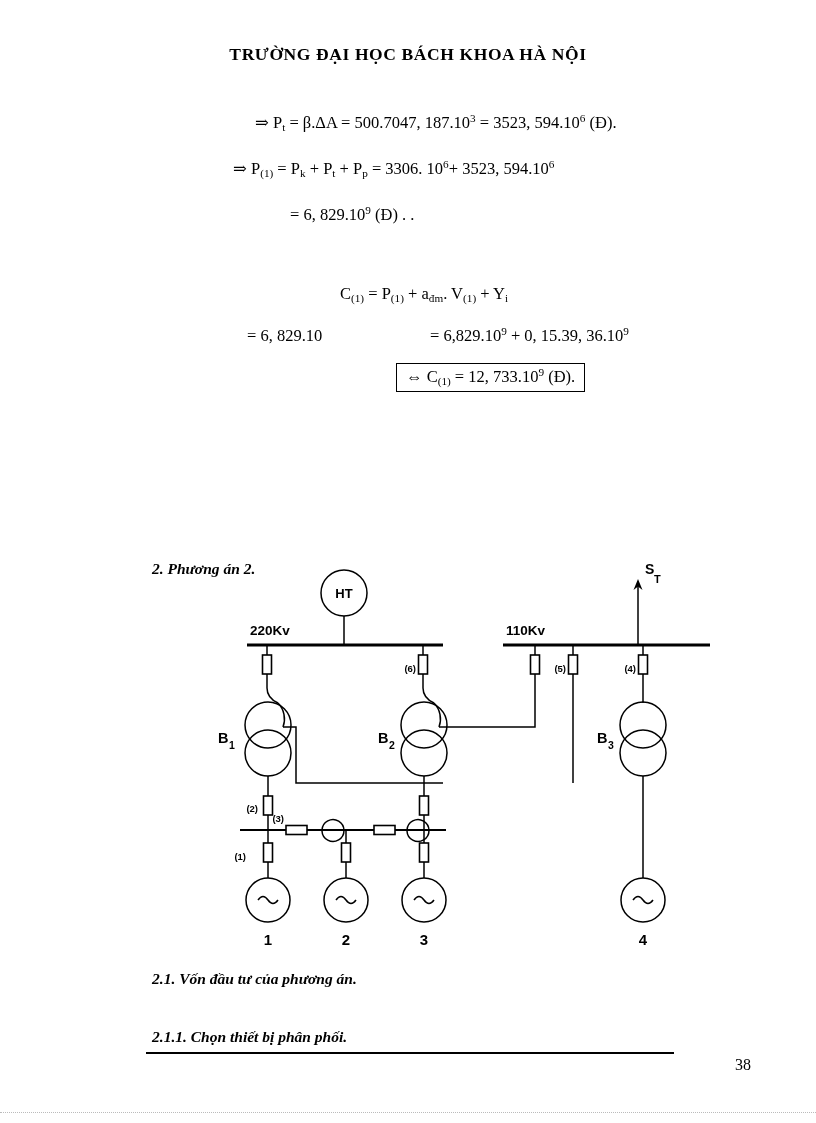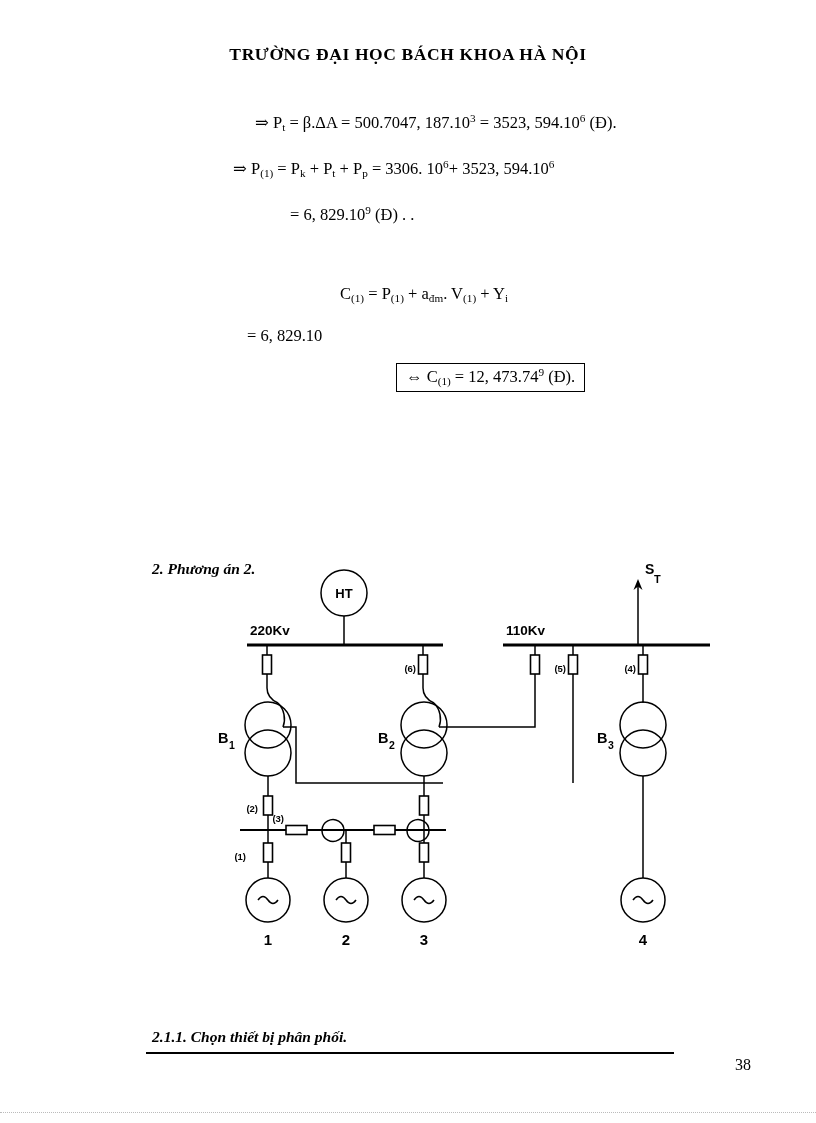--- a/index.html
+++ b/index.html
@@ -141,26 +141,30 @@
     <span>= 6, 829.10</span><sup>9</sup><span> (Đ) .          .</span>
   </div>
 
 
   <div class="math eq4">
     <span>C</span><sub>(1)</sub><span> = P</span><sub>(1)</sub><span> + a</span><sub>đm</sub><span>. V</span><sub>(1)</sub><span>  + Y</span><sub>i</sub>
   </div>
 
   <div class="math eq5">= 6, 829.10</div>
 
+  <div class="math eq5b">
+    <span>= 6,829.10</span><sup>9</sup><span> + 0, 15.39, 36.10</span><sup>9</sup>
+  </div>
 
   <div class="boxed-eq">
-    <span>⇔ C</span><sub>(1)</sub><span> = 12, 473.74</span><sup>9</sup><span>  (Đ).</span>
+    <span>⇔ C</span><sub>(1)</sub><span> = 12, 733.10</span><sup>9</sup><span>  (Đ).</span>
   </div>
 
   <div class="heading h-pa2">2. Phương án 2.</div>
+  <div class="heading h-211">2.1. Vốn đầu tư của phương án.</div>
   <div class="heading h-2111">2.1.1. Chọn thiết bị phân phối.</div>
 
   <svg id="diagram" viewBox="0 0 560 400">
     <g fill="none" stroke="#000" stroke-width="1.5" stroke-linecap="butt">
 
       <circle cx="194" cy="38" r="23"></circle>
       <line x1="194" y1="61" x2="194" y2="90"></line>
 
       <line x1="97" y1="90" x2="293" y2="90" stroke-width="3.2"></line>
 

